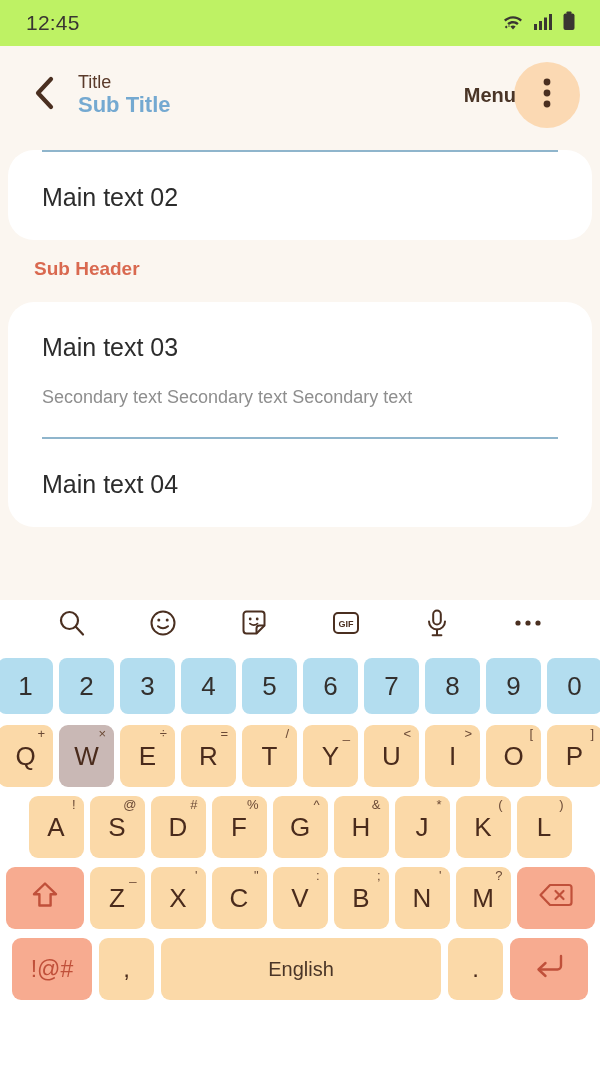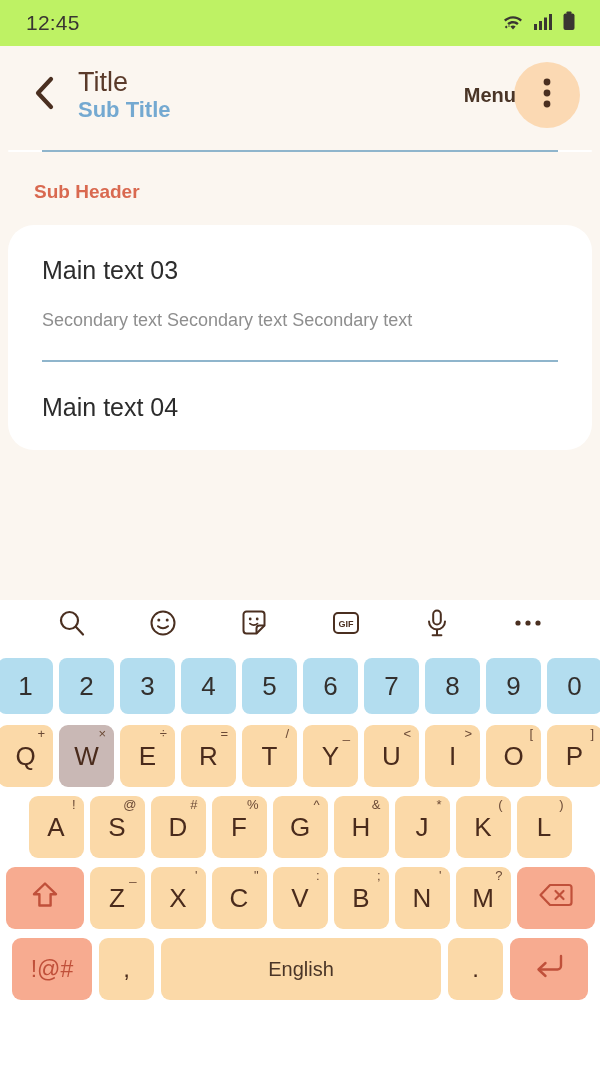--- a/index.html
+++ b/index.html
@@ -32,21 +32,21 @@
     background:#fbf6f0;
     position:relative;
   }
   .back-btn {
     width:40px; height:40px;
     display:flex; align-items:center; justify-content:center;
     flex:0 0 auto;
   }
   .titles { margin-left:14px; display:flex; flex-direction:column; justify-content:center; }
   .title-main {
-    font-size:27px; color:#5a3a2a; line-height:1.08; font-weight:400;
+    font-size:18px; color:#5a3a2a; line-height:1.08; font-weight:400;
   }
   .title-sub {
     font-size:22px; color:#74a9d1; font-weight:700; margin-top:1px; line-height:1.1;
   }
   .app-bar-right {
     margin-left:auto;
     display:flex; align-items:center;
   }
   .menu-label {
     font-size:20px; font-weight:700; color:#4a3527; margin-right:-6px;
@@ -78,21 +78,21 @@
   .row { padding:30px 0 28px; }
   .row-main {
     font-size:25px; color:#2c2c2c; line-height:1.2;
   }
   .row-secondary {
     font-size:18px; color:#8e8e8e; margin-top:24px; line-height:1.25;
   }
   .divider { height:2px; background:#8fb5cc; }
   .sub-header {
     font-size:19px; font-weight:700; color:#d96950;
-    padding:29px 0 22px 34px;
+    padding:18px 0 22px 34px;
   }
 
   
   .keyboard {
     position:absolute;
     left:0; right:0; bottom:0;
     height:467px;
     background:#ffffff;
   }
   .kb-toolbar {
@@ -188,20 +188,23 @@
         </svg>
       </span>
     </div>
   </div>
 </div>
 
 <div class="content">
 
   <div class="card first">
     <div class="divider"></div>
+    <div class="row">
+      <div class="row-main">Main text 02</div>
+    </div>
   </div>
 
   <div class="sub-header">Sub Header</div>
 
   <div class="card">
     <div class="row">
       <div class="row-main">Main text 03</div>
       <div class="row-secondary">Secondary text Secondary text Secondary text</div>
     </div>
     <div class="divider"></div>

